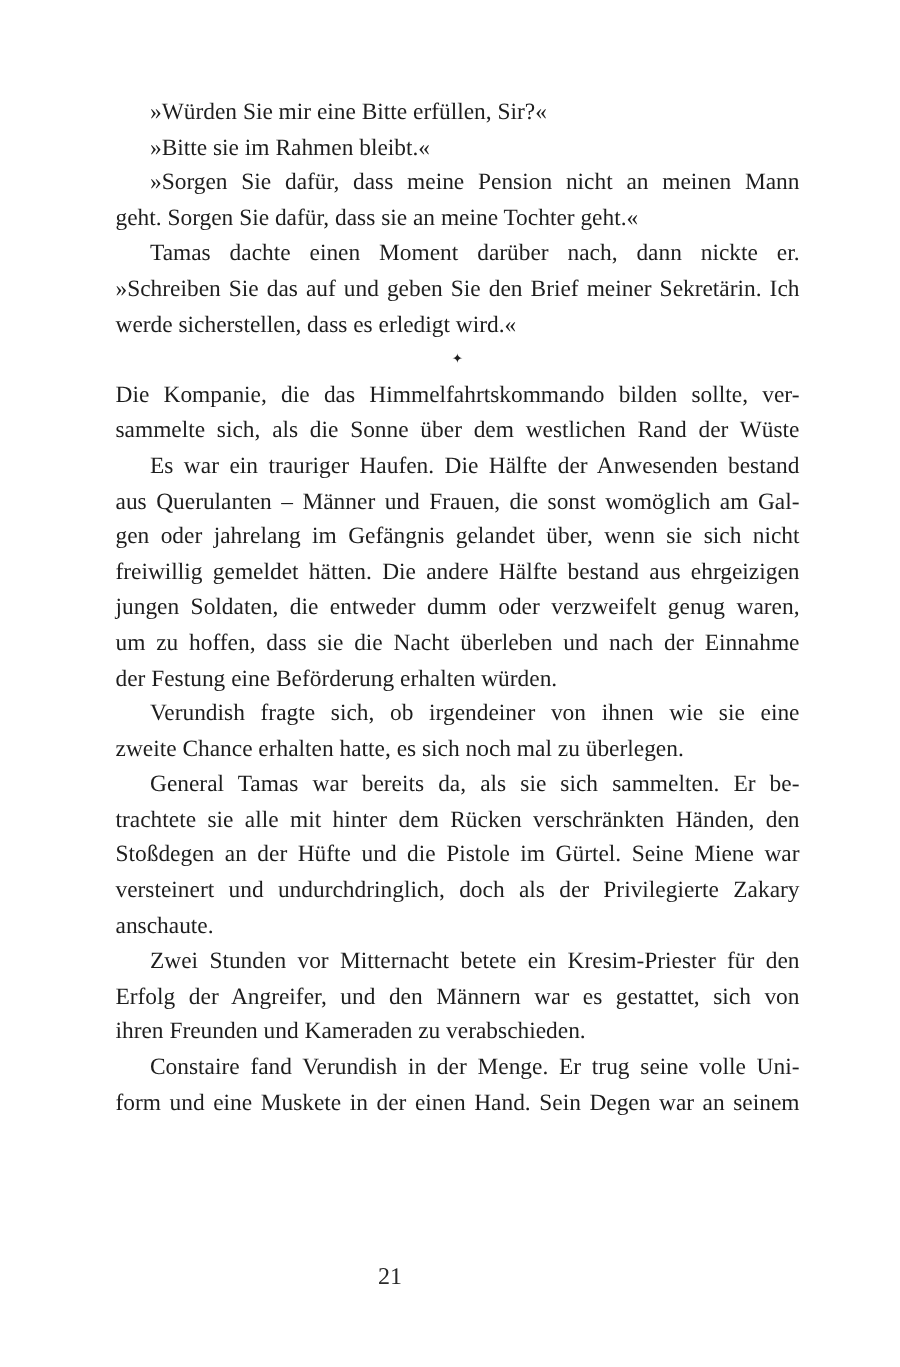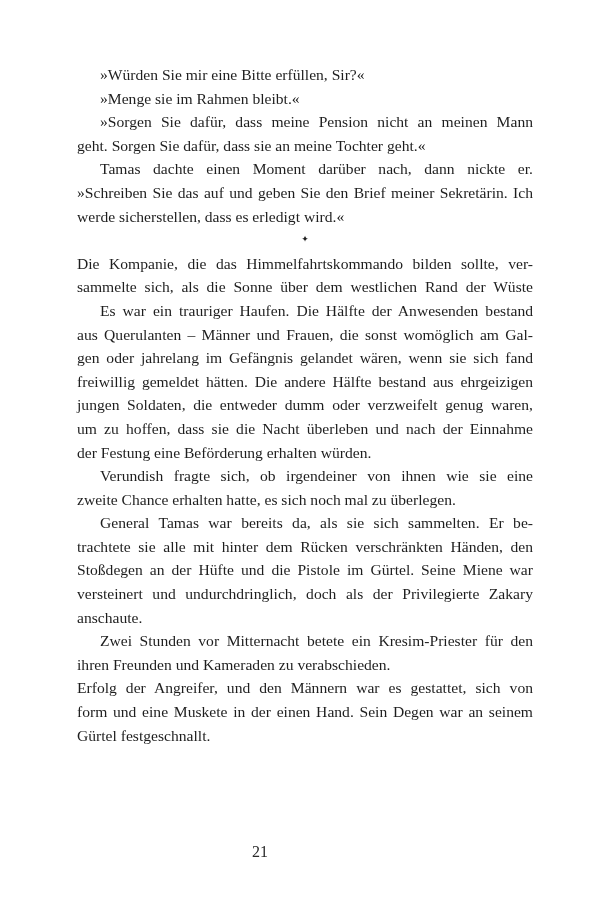--- a/index.html
+++ b/index.html
@@ -40,42 +40,42 @@
       font-family: "Liberation Serif", "DejaVu Serif", serif;
       font-size: 16px;
       color: #2a2a2a;
     }
   </style>
 </head>
 <body>
 
 <div class="page" id="page-body">
     <span class="line indent last">»Würden Sie mir eine Bitte erfüllen, Sir?«</span>
-    <span class="line indent last">»Menge sie im Rahmen bleibt.«</span>
+    <span class="line indent last">»Bitte sie im Rahmen bleibt.«</span>
     <span class="line indent">»Sorgen Sie dafür, dass meine Pension nicht an meinen Mann</span>
     <span class="line last">geht. Sorgen Sie dafür, dass sie an meine Tochter geht.«</span>
     <span class="line indent">Tamas dachte einen Moment darüber nach, dann nickte er.</span>
     <span class="line">»Schreiben Sie das auf und geben Sie den Brief meiner Sekretärin. Ich</span>
     <span class="line last">werde sicherstellen, dass es erledigt wird.«</span>
     <span class="separator">✦</span>
     <span class="line">Die Kompanie, die das Himmelfahrtskommando bilden sollte, ver-</span>
     <span class="line">sammelte sich, als die Sonne über dem westlichen Rand der Wüste</span>
     <span class="line indent">Es war ein trauriger Haufen. Die Hälfte der Anwesenden bestand</span>
     <span class="line">aus Querulanten – Männer und Frauen, die sonst womöglich am Gal-</span>
-    <span class="line">gen oder jahrelang im Gefängnis gelandet wären, wenn sie sich fand</span>
+    <span class="line">gen oder jahrelang im Gefängnis gelandet über, wenn sie sich nicht</span>
     <span class="line">freiwillig gemeldet hätten. Die andere Hälfte bestand aus ehrgeizigen</span>
     <span class="line">jungen Soldaten, die entweder dumm oder verzweifelt genug waren,</span>
     <span class="line">um zu hoffen, dass sie die Nacht überleben und nach der Einnahme</span>
     <span class="line last">der Festung eine Beförderung erhalten würden.</span>
     <span class="line indent">Verundish fragte sich, ob irgendeiner von ihnen wie sie eine</span>
     <span class="line last">zweite Chance erhalten hatte, es sich noch mal zu überlegen.</span>
     <span class="line indent">General Tamas war bereits da, als sie sich sammelten. Er be-</span>
     <span class="line">trachtete sie alle mit hinter dem Rücken verschränkten Händen, den</span>
     <span class="line">Stoßdegen an der Hüfte und die Pistole im Gürtel. Seine Miene war</span>
     <span class="line">versteinert und undurchdringlich, doch als der Privilegierte Zakary</span>
     <span class="line last">anschaute.</span>
     <span class="line indent">Zwei Stunden vor Mitternacht betete ein Kresim-Priester für den</span>
+    <span class="line">Erfolg der Angreifer, und den Männern war es gestattet, sich von</span>
     <span class="line last">ihren Freunden und Kameraden zu verabschieden.</span>
-    <span class="line">Erfolg der Angreifer, und den Männern war es gestattet, sich von</span>
+    <span class="line indent">Constaire fand Verundish in der Menge. Er trug seine volle Uni-</span>
     <span class="line">form und eine Muskete in der einen Hand. Sein Degen war an seinem</span>
-    <span class="line last">Gürtel festgeschnallt.</span>
   </div>
 <div class="page-number">21</div>
 
 </body></html>

